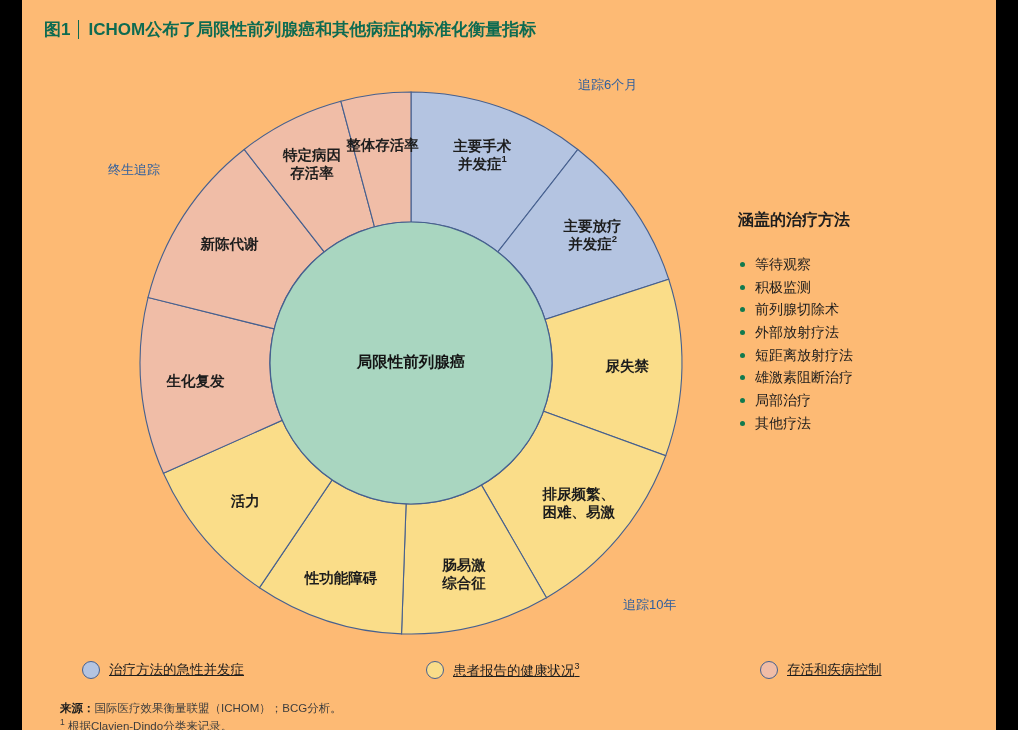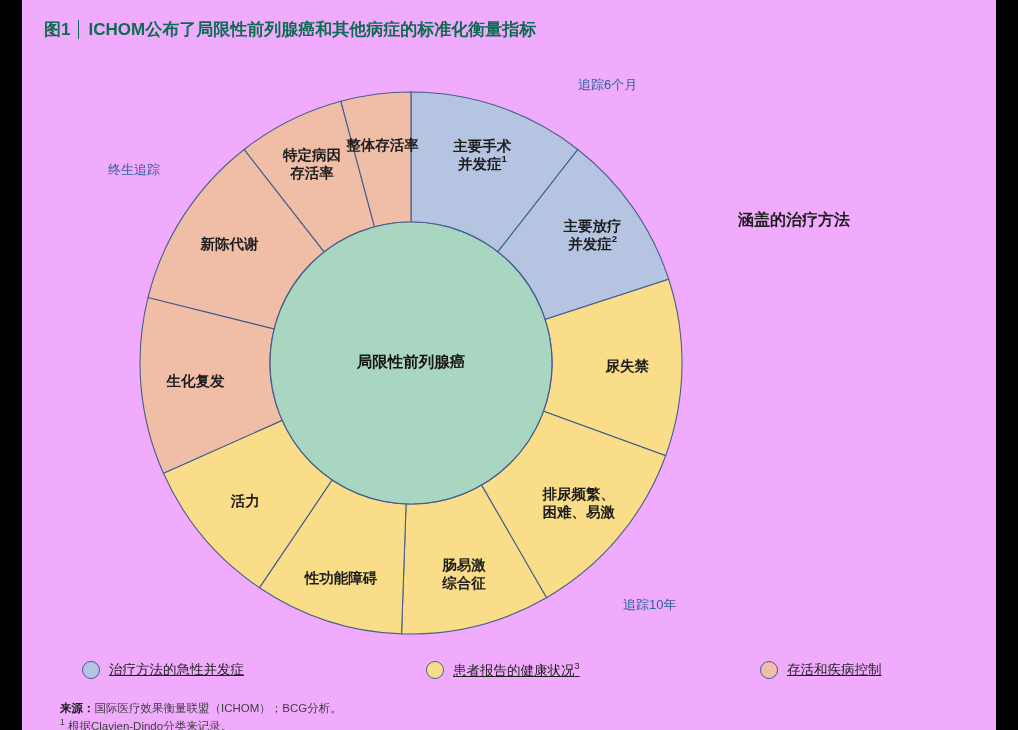--- a/index.html
+++ b/index.html
@@ -4,21 +4,21 @@
 <style>
   html,body{margin:0;padding:0;}
   body{
     width:1018px;height:730px;
     background:#000;
     font-family:"Liberation Sans","DejaVu Sans",sans-serif;
     overflow:hidden;
   }
   #page{
     position:absolute;left:22px;top:0;width:974px;height:730px;
-    background:#f0abfc;
+    background:#fdba74;
   }
   
   #title-bar{
     position:absolute;left:22px;top:14px;width:900px;height:30px;
     display:flex;align-items:center;gap:0px;
     font-size:17px;font-weight:bold;color:#0e6b51;letter-spacing:0px;
   }
   #title-bar .fignum{padding-right:8px;}
   #title-bar .divider{
     display:inline-block;width:1px;height:19px;background:#0e6b51;margin-right:9px;
@@ -121,20 +121,30 @@
       <text x="315" y="305" class="center-label" id="center-text">局限性前列腺癌</text>
     </svg>
   </div>
 
   <div class="annot" id="annot-6m">追踪6个月</div>
   <div class="annot" id="annot-life">终生追踪</div>
   <div class="annot" id="annot-10y">追踪10年</div>
 
   <div id="treat-panel">
     <div id="treat-title">涵盖的治疗方法</div>
+    <ul id="treat-list">
+        <li>等待观察</li>
+        <li>积极监测</li>
+        <li>前列腺切除术</li>
+        <li>外部放射疗法</li>
+        <li>短距离放射疗法</li>
+        <li>雄激素阻断治疗</li>
+        <li>局部治疗</li>
+        <li>其他疗法</li>
+      </ul>
   </div>
 
   <div id="legend">
     <div class="leg-item" id="leg0">
       <span class="leg-sw" style="background: rgb(180, 196, 225);"></span>
       <span class="leg-tx">治疗方法的急性并发症</span>
     </div>
     <div class="leg-item" id="leg1">
       <span class="leg-sw" style="background: rgb(250, 221, 137);"></span>
       <span class="leg-tx">患者报告的健康状况<sup>3</sup></span>

